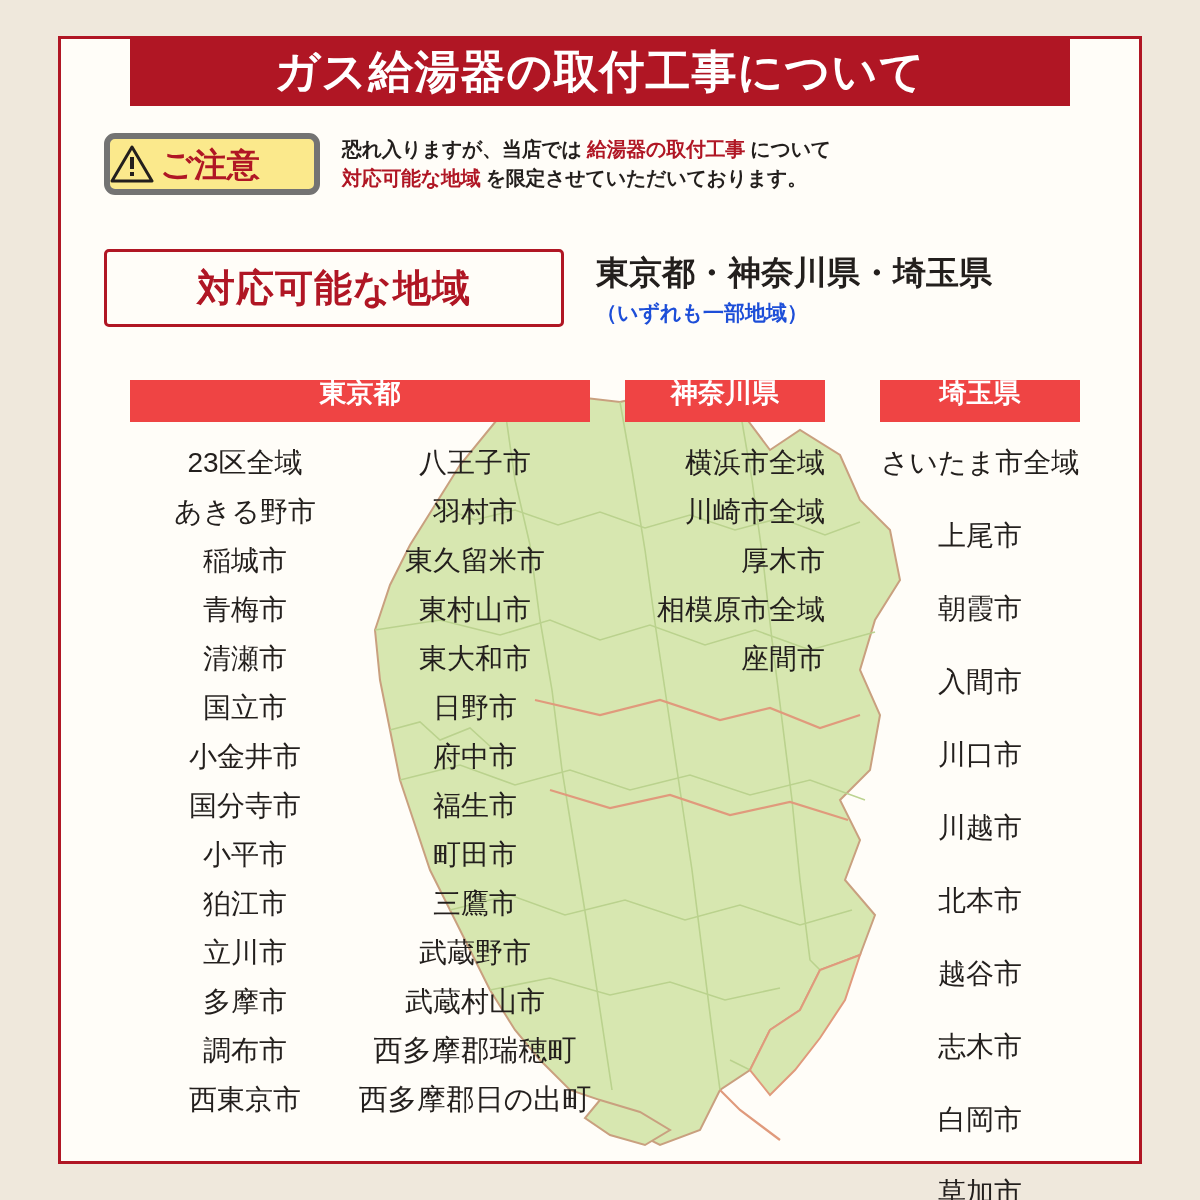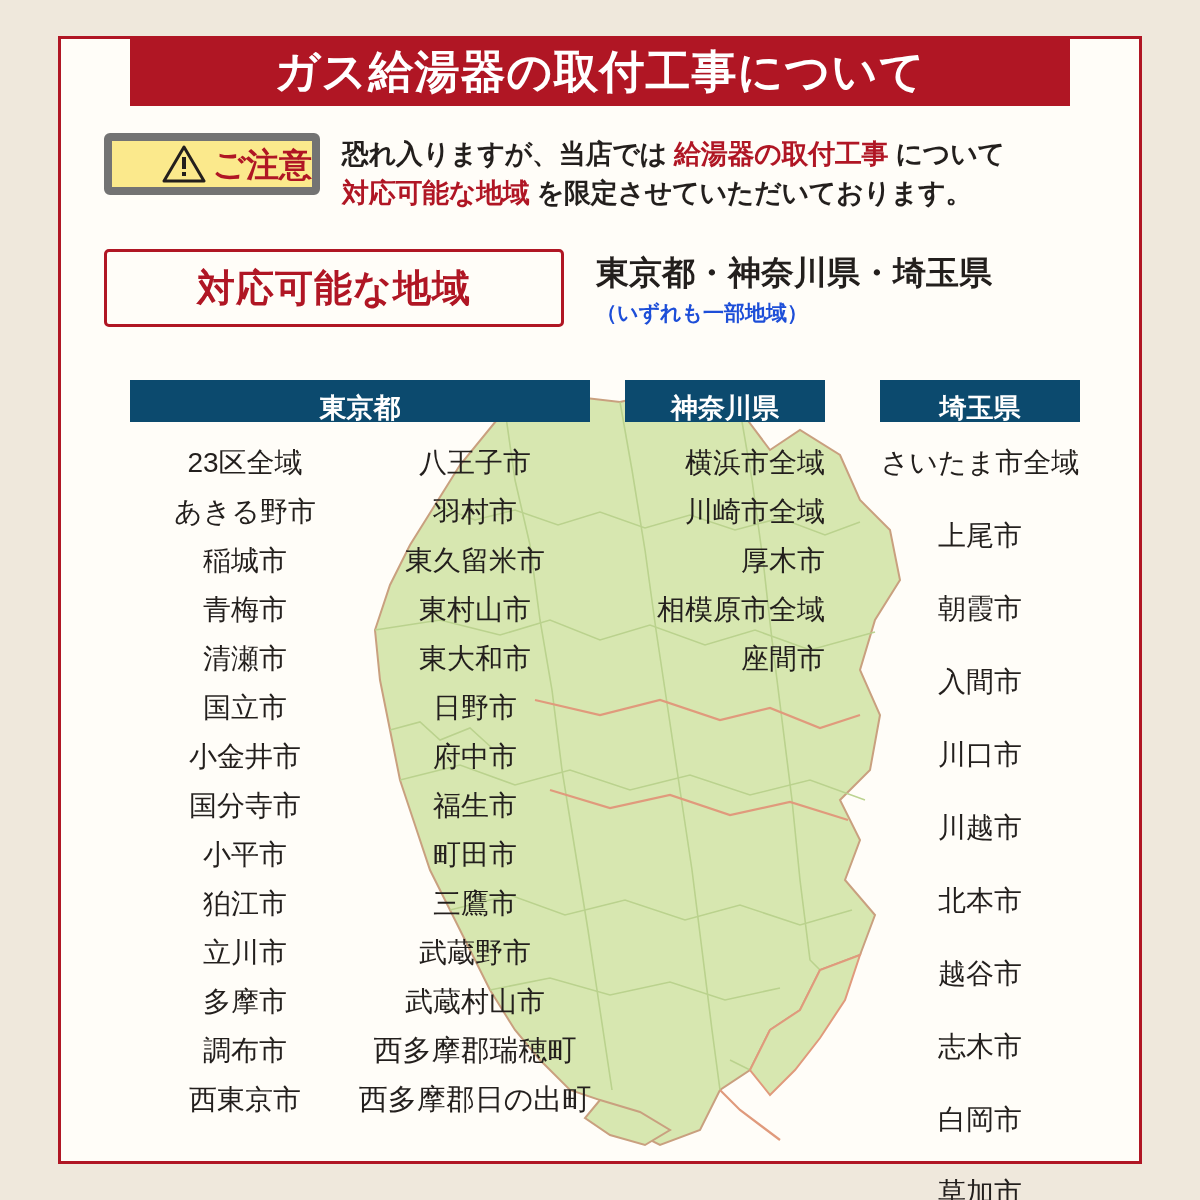--- a/index.html
+++ b/index.html
@@ -57,45 +57,45 @@
     top: 133px;
     width: 1000px;
     display: flex;
     align-items: flex-start;
     z-index: 5;
   }
   .notice-badge {
     width: 216px;
     height: 62px;
     background: #fbe98c;
-    border: 8px solid #737373;
-    border-radius: 6px;
+    border: 6px solid #737373;
+    border-radius: 11px;
     display: flex;
     align-items: center;
-    justify-content: flex-end;
+    justify-content: flex-start;
     box-sizing: border-box;
     flex: 0 0 auto;
   }
   .warn-icon {
     width: 44px;
     height: 40px;
     margin-right: 6px;
     flex: 0 0 auto;
   }
   .notice-badge .badge-text {
     color: #b01624;
     font-size: 33px;
     font-weight: bold;
     line-height: 1;
     white-space: nowrap;
   }
   .notice-text {
     margin-left: 22px;
     padding-top: 2px;
-    font-size: 27px;
+    font-size: 20px;
     line-height: 1.45;
     color: #231f1d;
     font-weight: bold;
     letter-spacing: -0.3px;
   }
   .notice-text .hl {
     color: #b01624;
   }
   
   .area-row {
@@ -162,24 +162,24 @@
   .col-headers {
     position: absolute;
     left: 130px;
     top: 380px;
     width: 950px;
     height: 42px;
     z-index: 4;
     display: flex;
   }
   .col-head {
-    background: #0c4a6e;
+    background: #ef4444;
     height: 42px;
     display: flex;
-    align-items: flex-end;
+    align-items: flex-start;
     justify-content: center;
     box-sizing: border-box;
   }
   .col-head .ch-text {
     color: #ffffff;
     font-size: 27px;
     font-weight: bold;
     line-height: 1;
   }
   .col-head.tokyo { width: 460px; }

